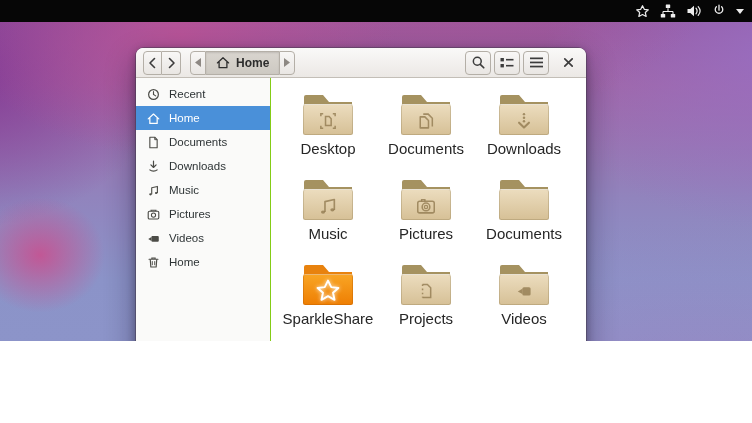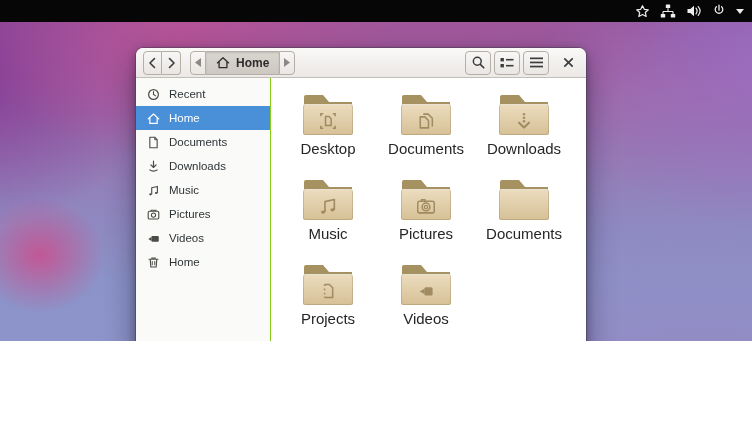--- a/index.html
+++ b/index.html
@@ -347,20 +347,32 @@
   </div>
           <div class="file-item">
     <div class="f-icon">
       <div class="f-back"></div>
       <div class="f-body"></div>
       <span class="f-emblem"></span>
     </div>
     <div class="f-label">Documents</div>
   </div>
           <div class="file-item">
+    <div class="f-icon orange">
+      <div class="f-back"></div>
+      <div class="f-body"></div>
+      <span class="f-emblem">
+                <svg width="26" height="26" viewBox="0 0 16 16">
+                  <path d="M8 1.6l2 4 4.4.5-3.3 3 .9 4.3L8 11.2l-4 2.2.9-4.3-3.3-3L6 5.6z" fill="none" stroke="currentColor" stroke-width="1.2" stroke-linejoin="round"></path>
+                </svg>
+              </span>
+    </div>
+    <div class="f-label">SparkleShare</div>
+  </div>
+          <div class="file-item">
     <div class="f-icon">
       <div class="f-back"></div>
       <div class="f-body"></div>
       <span class="f-emblem">
                 <svg width="22" height="22" viewBox="0 0 16 16">
                   <path d="M5.5 3.2H9l2.4 2.4v7.2H5.5" fill="none" stroke="currentColor" stroke-width="1.1"></path>
                   <path d="M5.5 3.2v9.6" stroke="currentColor" stroke-width="1.1" stroke-dasharray="1.2 1.8"></path>
                 </svg>
               </span>
     </div>

